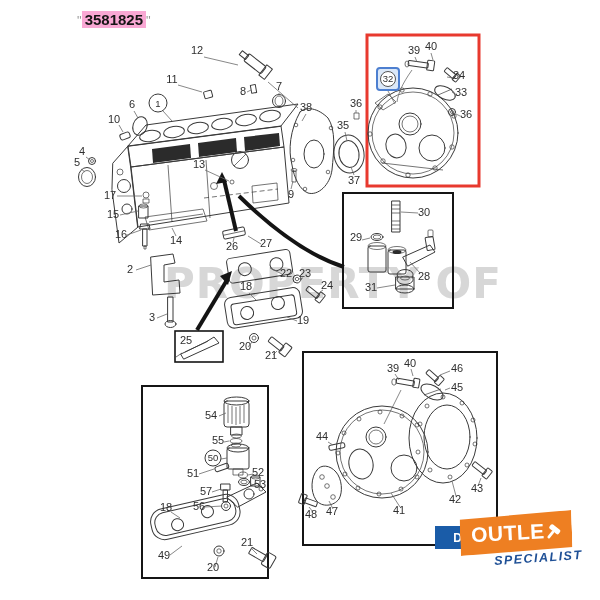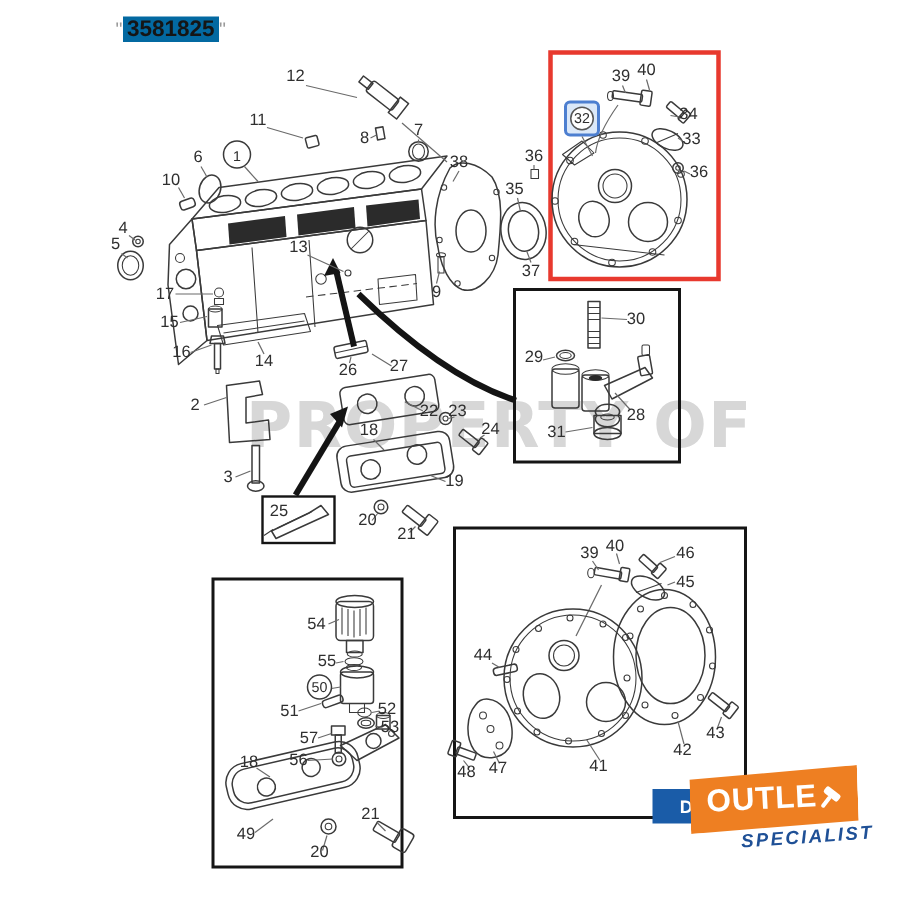--- a/index.html
+++ b/index.html
@@ -13,21 +13,21 @@
   .ln{fill:none;stroke:#3a3a3a;stroke-width:1;stroke-linejoin:round;stroke-linecap:round;}
   .ln2{fill:none;stroke:#3a3a3a;stroke-width:.7;stroke-linejoin:round;}
   .ld{fill:none;stroke:#6a6a6a;stroke-width:.8;}
   .thk{fill:none;stroke:#141414;stroke-width:4;}
   .bx{fill:none;stroke:#151515;stroke-width:2;}
   .drk{fill:#2b2b2b;stroke:none;}
   .lb{font:11px "Liberation Sans",sans-serif;fill:#2f2f2f;text-anchor:middle;}
   .lbs{font:9.5px "Liberation Sans",sans-serif;fill:#2f2f2f;text-anchor:middle;}
   .partnum{position:absolute;left:77px;top:11px;z-index:3;font-size:15px;font-weight:bold;white-space:nowrap;}
   .partnum .q{color:#9a9a9a;font-weight:normal;font-size:13px;}
-  .partnum .hl{background:#0369a1;color:#151515;padding:0 3px;}
+  .partnum .hl{background:#f9a8d4;color:#151515;padding:0 3px;}
   .logo{position:absolute;left:428px;top:504px;width:165px;height:72px;z-index:4;}
   .logo-de{position:absolute;left:7px;top:22px;width:27px;height:23px;background:#1a5ca8;color:#fff;
            font-weight:bold;font-size:12px;display:flex;align-items:center;justify-content:center;padding-left:13px;}
   .logo-outlet{position:absolute;left:32px;top:8px;width:112px;height:42px;background:#ee7f22;
                clip-path:polygon(0 14%,100% 0,100% 88%,0 100%);transform:rotate(-2deg);
                display:flex;align-items:center;justify-content:center;color:#fff;font-weight:bold;
                font-size:21px;letter-spacing:.5px;}
   .logo-outlet .txt{transform:rotate(-1deg);}
   .logo-spec{position:absolute;left:66px;top:47px;color:#1f5096;font-weight:bold;font-style:italic;
              font-size:12.5px;letter-spacing:1.5px;transform:rotate(-4deg);white-space:nowrap;}

